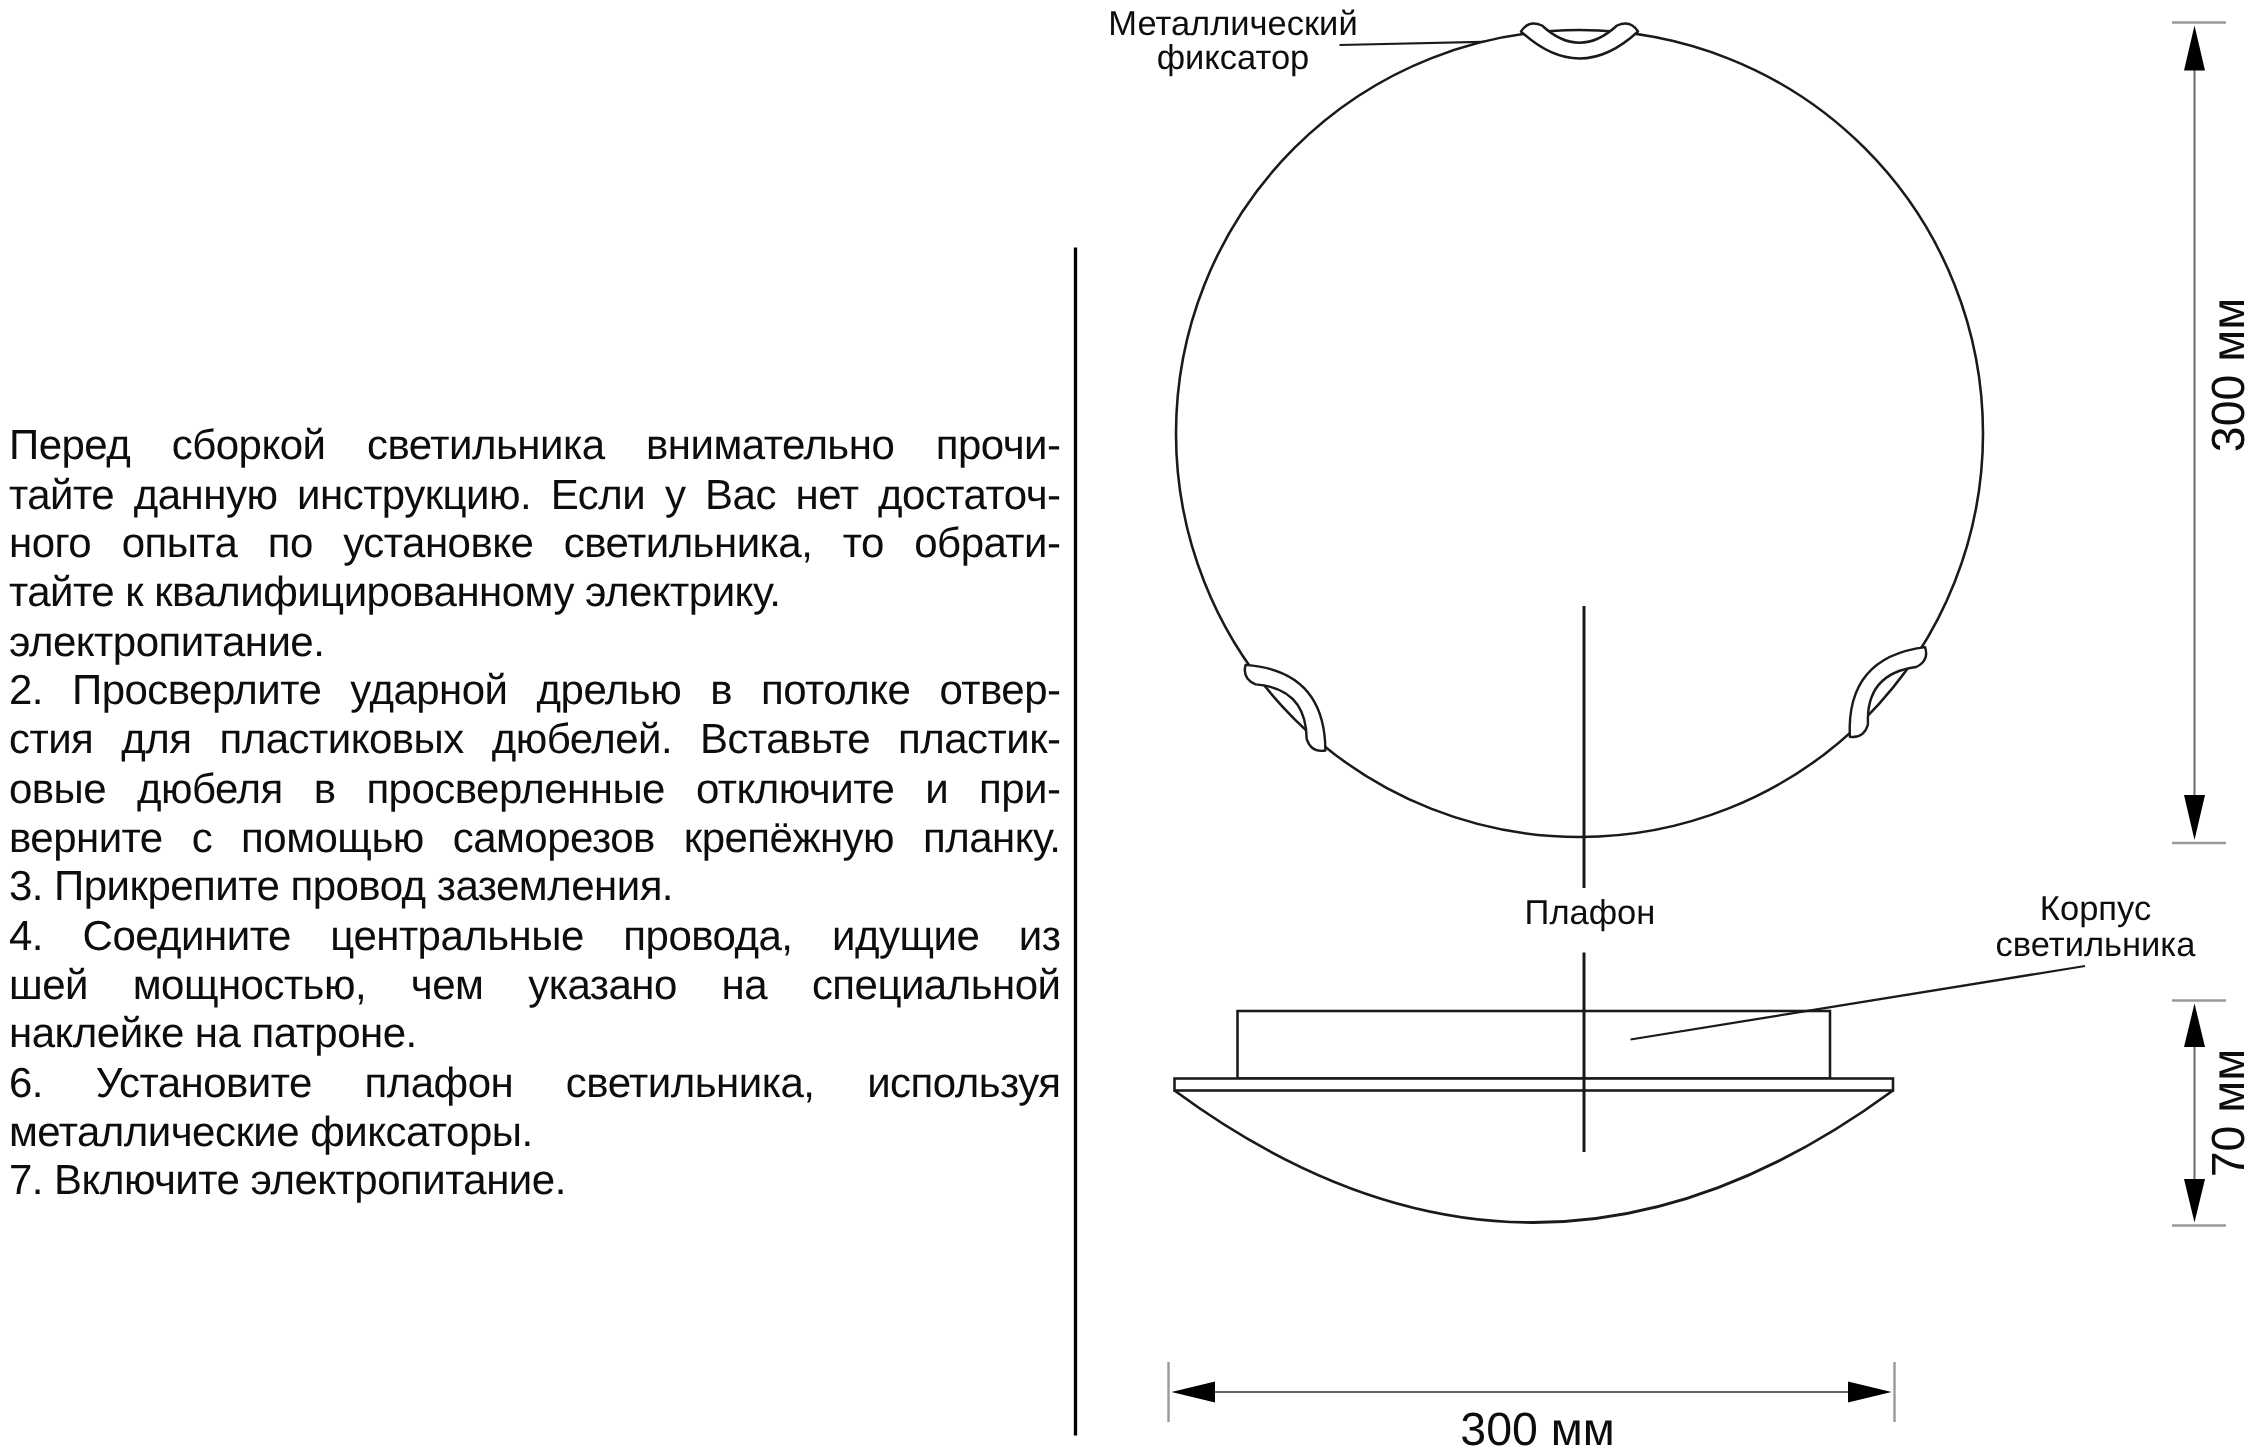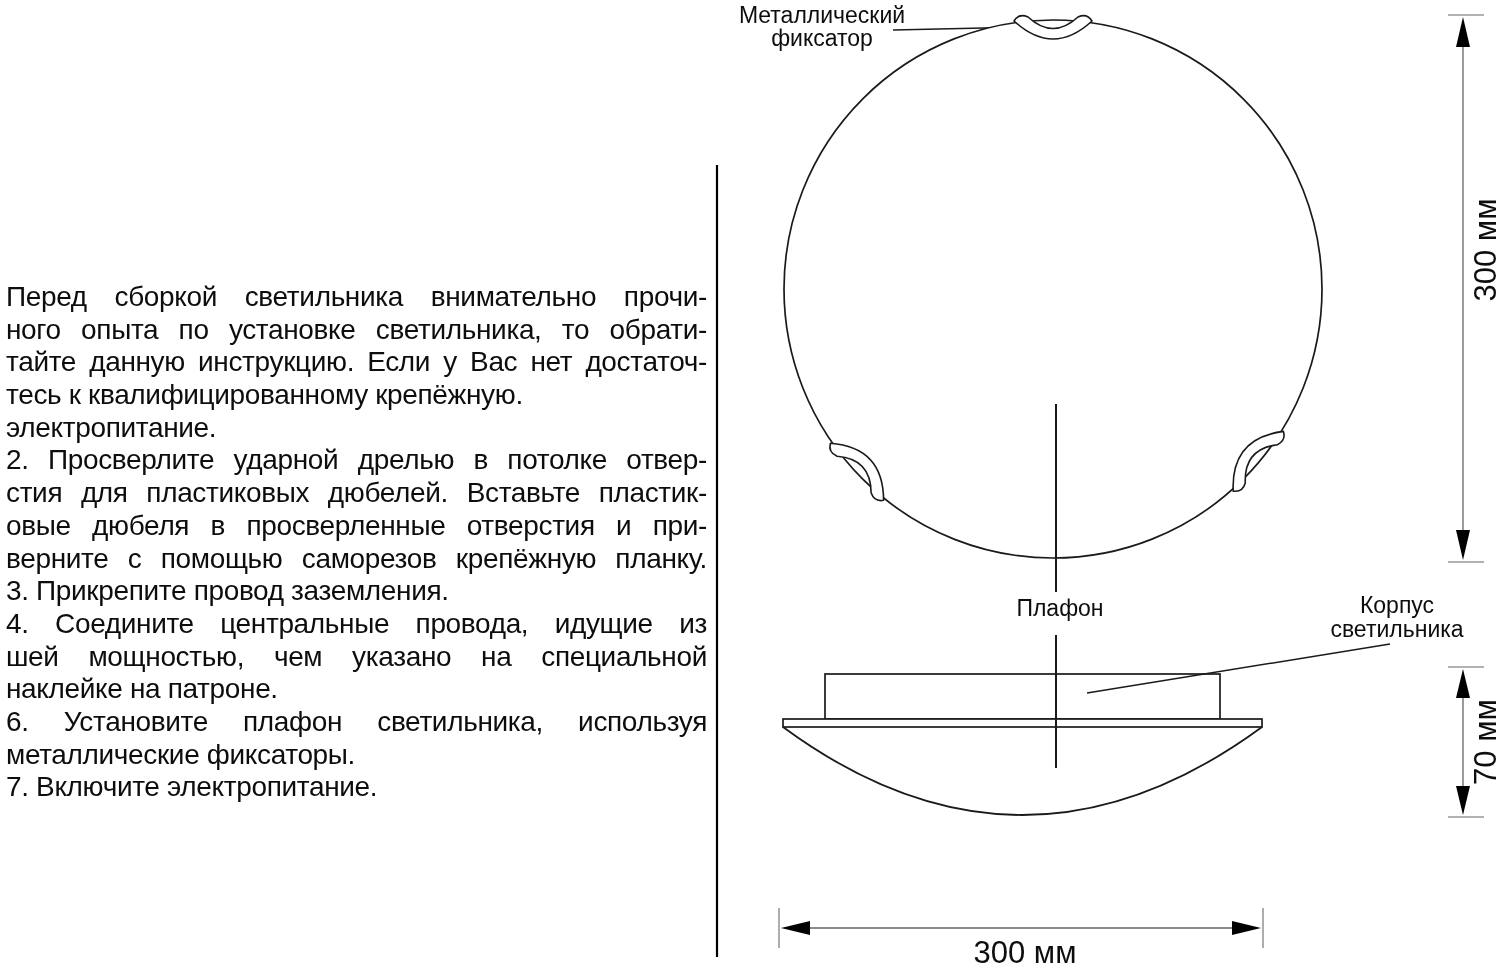--- a/index.html
+++ b/index.html
@@ -18,27 +18,27 @@
   .lbl { font-size:23px; }
   .dim { font-size:31px; }
 </style>
 </head>
 <body>
 
 <div class="page">
 
   <div class="instructions">
       <div class="instr-line fill">Перед сборкой светильника внимательно прочи-</div>
+      <div class="instr-line fill">тайте данную инструкцию. Если у Вас нет достаточ-</div>
       <div class="instr-line fill">ного опыта по установке светильника, то обрати-</div>
-      <div class="instr-line fill">тайте данную инструкцию. Если у Вас нет достаточ-</div>
-      <div class="instr-line">тесь к квалифицированному крепёжную.</div>
+      <div class="instr-line">тайте к квалифицированному электрику.</div>
       <div class="instr-line">электропитание.</div>
       <div class="instr-line fill">2. Просверлите ударной дрелью в потолке отвер-</div>
       <div class="instr-line fill">стия для пластиковых дюбелей. Вставьте пластик-</div>
-      <div class="instr-line fill">овые дюбеля в просверленные отверстия и при-</div>
+      <div class="instr-line fill">овые дюбеля в просверленные отключите и при-</div>
       <div class="instr-line fill">верните с помощью саморезов крепёжную планку.</div>
       <div class="instr-line">3. Прикрепите провод заземления.</div>
       <div class="instr-line fill">4. Соедините центральные провода, идущие из</div>
       <div class="instr-line fill">шей мощностью, чем указано на специальной</div>
       <div class="instr-line">наклейке на патроне.</div>
       <div class="instr-line fill">6. Установите плафон светильника, используя</div>
       <div class="instr-line">металлические фиксаторы.</div>
       <div class="instr-line">7. Включите электропитание.</div>
     </div>
 

